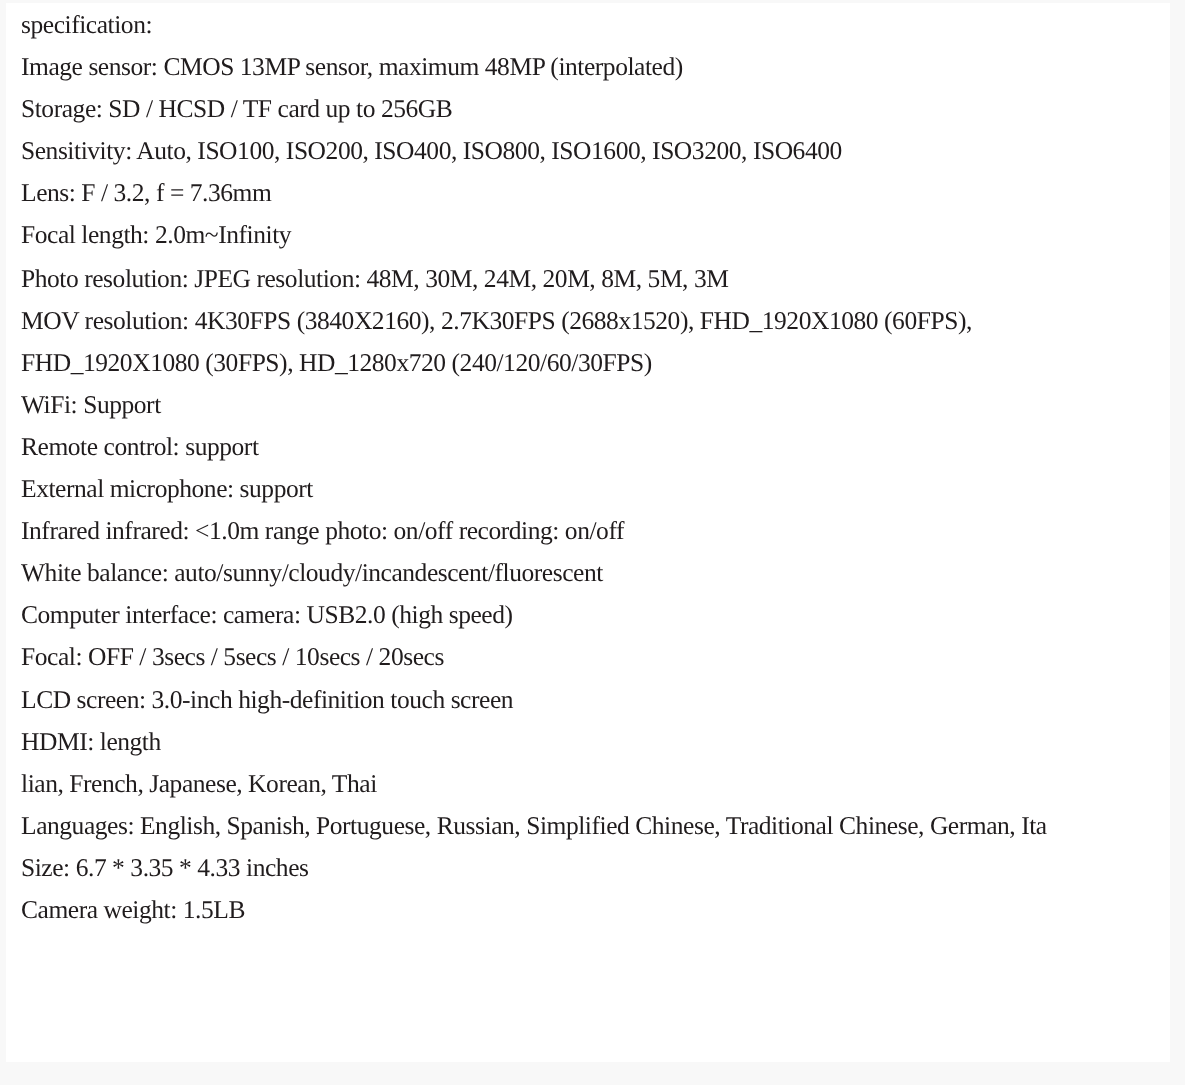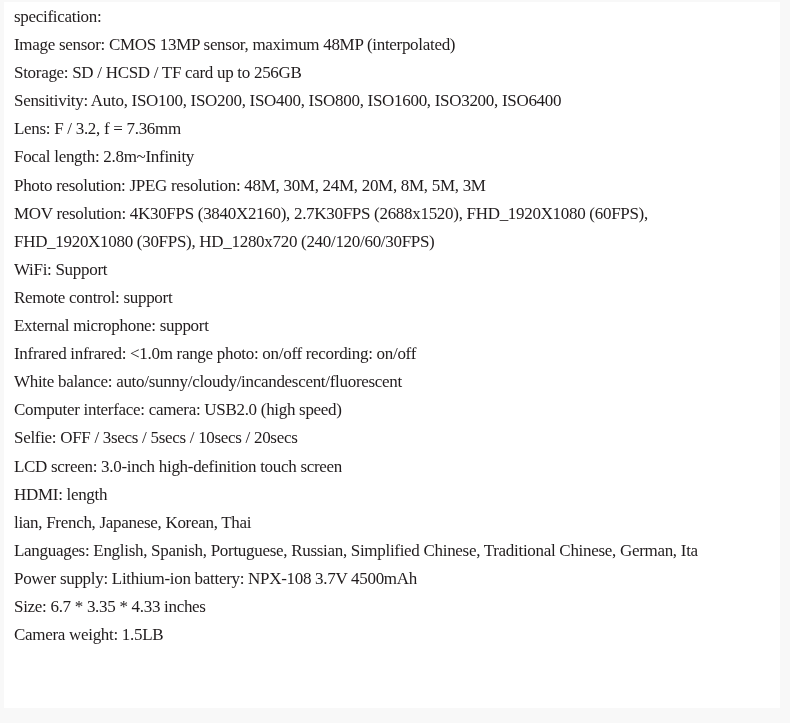--- a/index.html
+++ b/index.html
@@ -41,33 +41,32 @@
 <body>
 
 <div class="page">
   <div class="surface">
     <div class="line">specification:</div>
     <div id="spec-lines">
         <div class="line">Image sensor: CMOS 13MP sensor, maximum 48MP (interpolated)</div>
         <div class="line">Storage: SD / HCSD / TF card up to 256GB</div>
         <div class="line">Sensitivity: Auto, ISO100, ISO200, ISO400, ISO800, ISO1600, ISO3200, ISO6400</div>
         <div class="line">Lens: F / 3.2, f = 7.36mm</div>
-        <div class="line">Focal length: 2.8m~Infinity</div>
+        <div class="line">Focal length: 2.0m~Infinity</div>
         <div class="line">Photo resolution: JPEG resolution: 48M, 30M, 24M, 20M, 8M, 5M, 3M</div>
         <div class="line">MOV resolution: 4K30FPS (3840X2160), 2.7K30FPS (2688x1520), FHD_1920X1080 (60FPS),</div>
         <div class="line">FHD_1920X1080 (30FPS), HD_1280x720 (240/120/60/30FPS)</div>
         <div class="line">WiFi: Support</div>
         <div class="line">Remote control: support</div>
         <div class="line">External microphone: support</div>
         <div class="line">Infrared infrared: &lt;1.0m range photo: on/off recording: on/off</div>
         <div class="line">White balance: auto/sunny/cloudy/incandescent/fluorescent</div>
         <div class="line">Computer interface: camera: USB2.0 (high speed)</div>
-        <div class="line">Selfie: OFF / 3secs / 5secs / 10secs / 20secs</div>
+        <div class="line">Focal: OFF / 3secs / 5secs / 10secs / 20secs</div>
         <div class="line">LCD screen: 3.0-inch high-definition touch screen</div>
         <div class="line">HDMI: length</div>
         <div class="line">lian, French, Japanese, Korean, Thai</div>
         <div class="line">Languages: English, Spanish, Portuguese, Russian, Simplified Chinese, Traditional Chinese, German, Ita</div>
-        <div class="line">Power supply: Lithium-ion battery: NPX-108 3.7V 4500mAh</div>
         <div class="line">Size: 6.7 * 3.35 * 4.33 inches</div>
         <div class="line">Camera weight: 1.5LB</div>
       </div>
   </div>
 </div>
 
 </body></html>

